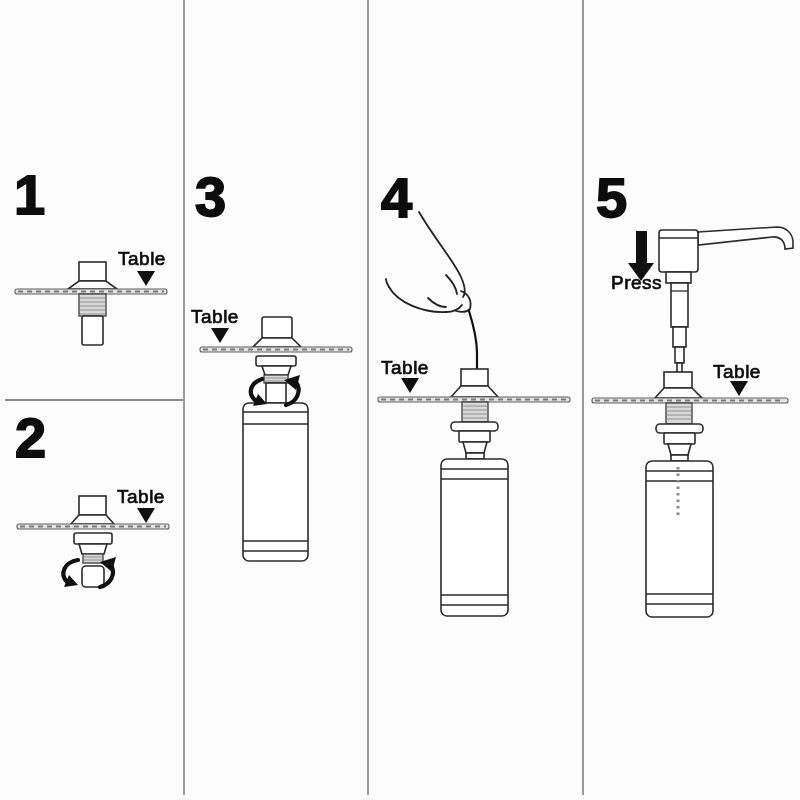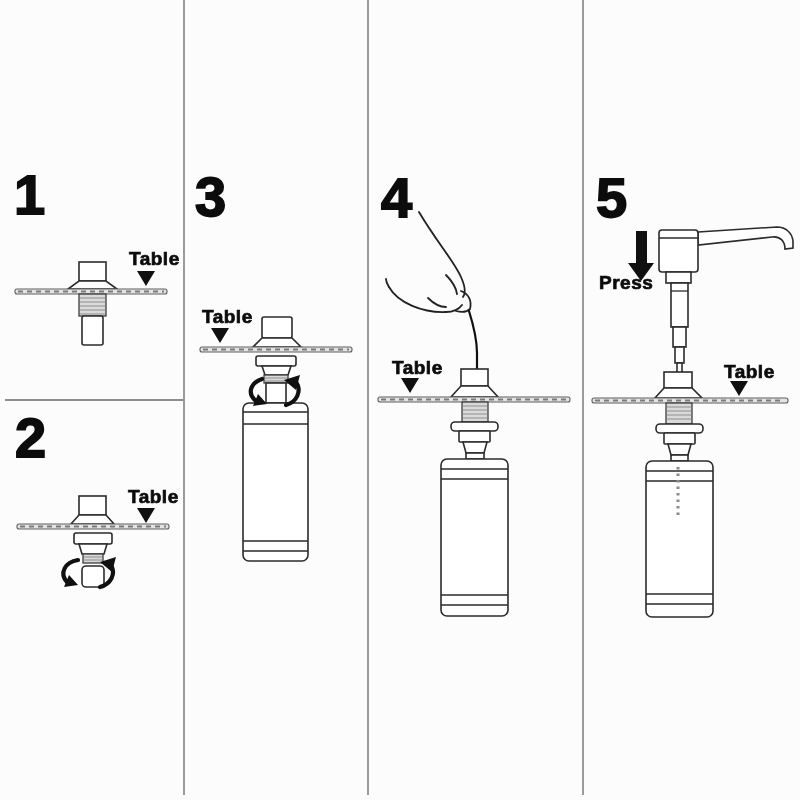--- a/index.html
+++ b/index.html
@@ -8,22 +8,22 @@
     font-family:"Liberation Sans",sans-serif;overflow:hidden;
   }
   .layer{position:absolute;inset:0;}
   .vdiv{position:absolute;top:0;width:1.5px;height:795px;background:#9a9a9a;}
   .hdiv{position:absolute;height:1.5px;background:#8c8c8c;}
   .num{
     position:absolute;font-size:56px;font-weight:bold;color:#0c0c0c;
     line-height:1; -webkit-text-stroke:1.8px #0c0c0c; letter-spacing:-2px;
   }
   .lbl{
-    position:absolute;font-size:19px;font-weight:bold;color:#0c0c0c;
-    line-height:1; -webkit-text-stroke:0.7px #0c0c0c; letter-spacing:0.5px;margin-left:11px;
+    position:absolute;font-size:19px;font-weight:normal;color:#0c0c0c;
+    line-height:1; -webkit-text-stroke:0.7px #0c0c0c; letter-spacing:0.5px;
   }
   .tri{
     position:absolute;width:0;height:0;
     border-left:9px solid transparent;border-right:9px solid transparent;
     border-top:15px solid #101010;
   }
   svg{position:absolute;overflow:visible;}
   .ln{fill:#fff;stroke:#2b2b2b;stroke-width:1.6;}
   .tbl{fill:#e4e4e4;stroke:#5f5f5f;stroke-width:1.1;}
   .dash{fill:none;stroke:#7a7a7a;stroke-width:2;stroke-dasharray:5 4;}
@@ -133,21 +133,21 @@
       <rect class="ln" x="459" y="431" width="31" height="11" rx="1"></rect>
       <path class="ln" d="M463,442 H487 L484,453 H466 Z"></path>
       <rect class="ln" x="466" y="453" width="18" height="6"></rect>
       <rect class="ln" x="441" y="459" width="67" height="157" rx="6"></rect>
       <path class="bl" d="M441,469 H508 M441,479 H508 M441,595 H508 M441,605 H508"></path>
     </svg>
   </section>
 
   <section class="layer">
     <div class="num" style="left:596px;top:170px">5</div>
-    <div class="lbl" style="left:588px;top:273px">Press</div>
+    <div class="lbl" style="left:611px;top:273px">Press</div>
     <div class="lbl" style="left:713px;top:362px">Table</div>
     <span class="tri" style="left:730px;top:381px"></span>
     <svg style="left:585px;top:222px" width="213" height="400" viewBox="585 222 213 400">
       <g>
         <rect class="blk" x="636" y="231" width="11" height="33"></rect>
         <path class="blk" d="M628,263 H654 L641,281 Z"></path>
       </g>
       <g>
         <path class="ln" d="M698,232 L777,227 C786,227 792,233 793,241 L793,248 L785,249 C785,241 780,236 772,237 L698,245 Z"></path>
         <rect class="ln" x="659" y="230" width="39" height="42" rx="3"></rect>

